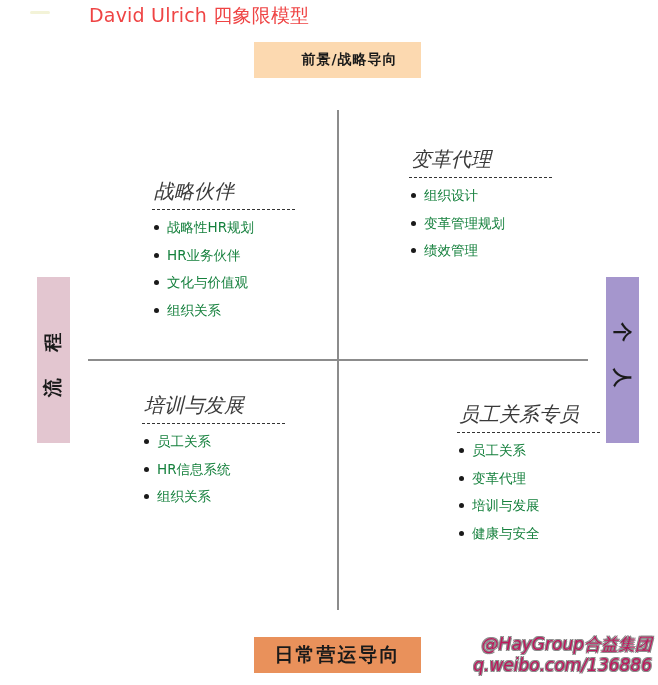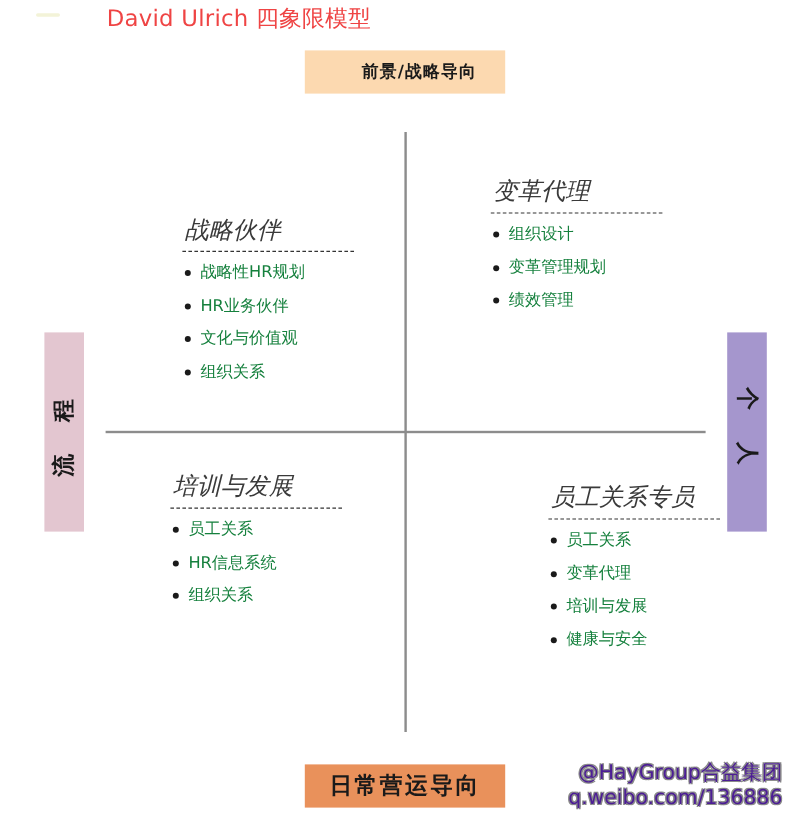--- a/index.html
+++ b/index.html
@@ -147,27 +147,28 @@
       background: #1a1a1a;
     }
 
     .watermark {
       position: absolute;
       right: 6px;
       top: 634px;
       text-align: right;
       font-size: 17px;
       line-height: 21px;
-      color: #4c1d95;
+      color: #be185d;
       text-shadow:
         -1px -1px 0 #8a8a8a,
          1px -1px 0 #8a8a8a,
         -1px  1px 0 #8a8a8a,
          1px  1px 0 #8a8a8a;
       white-space: nowrap;
+      font-style: italic;
     }
   </style>
 </head>
 <body>
 
 <div class="deco-mark"></div>
 <div class="page-title">David Ulrich 四象限模型</div>
 
 <div class="axis-box axis-top" id="axis-top" style="background: rgb(252, 217, 176);">
   <span>前景/战略导向</span>

